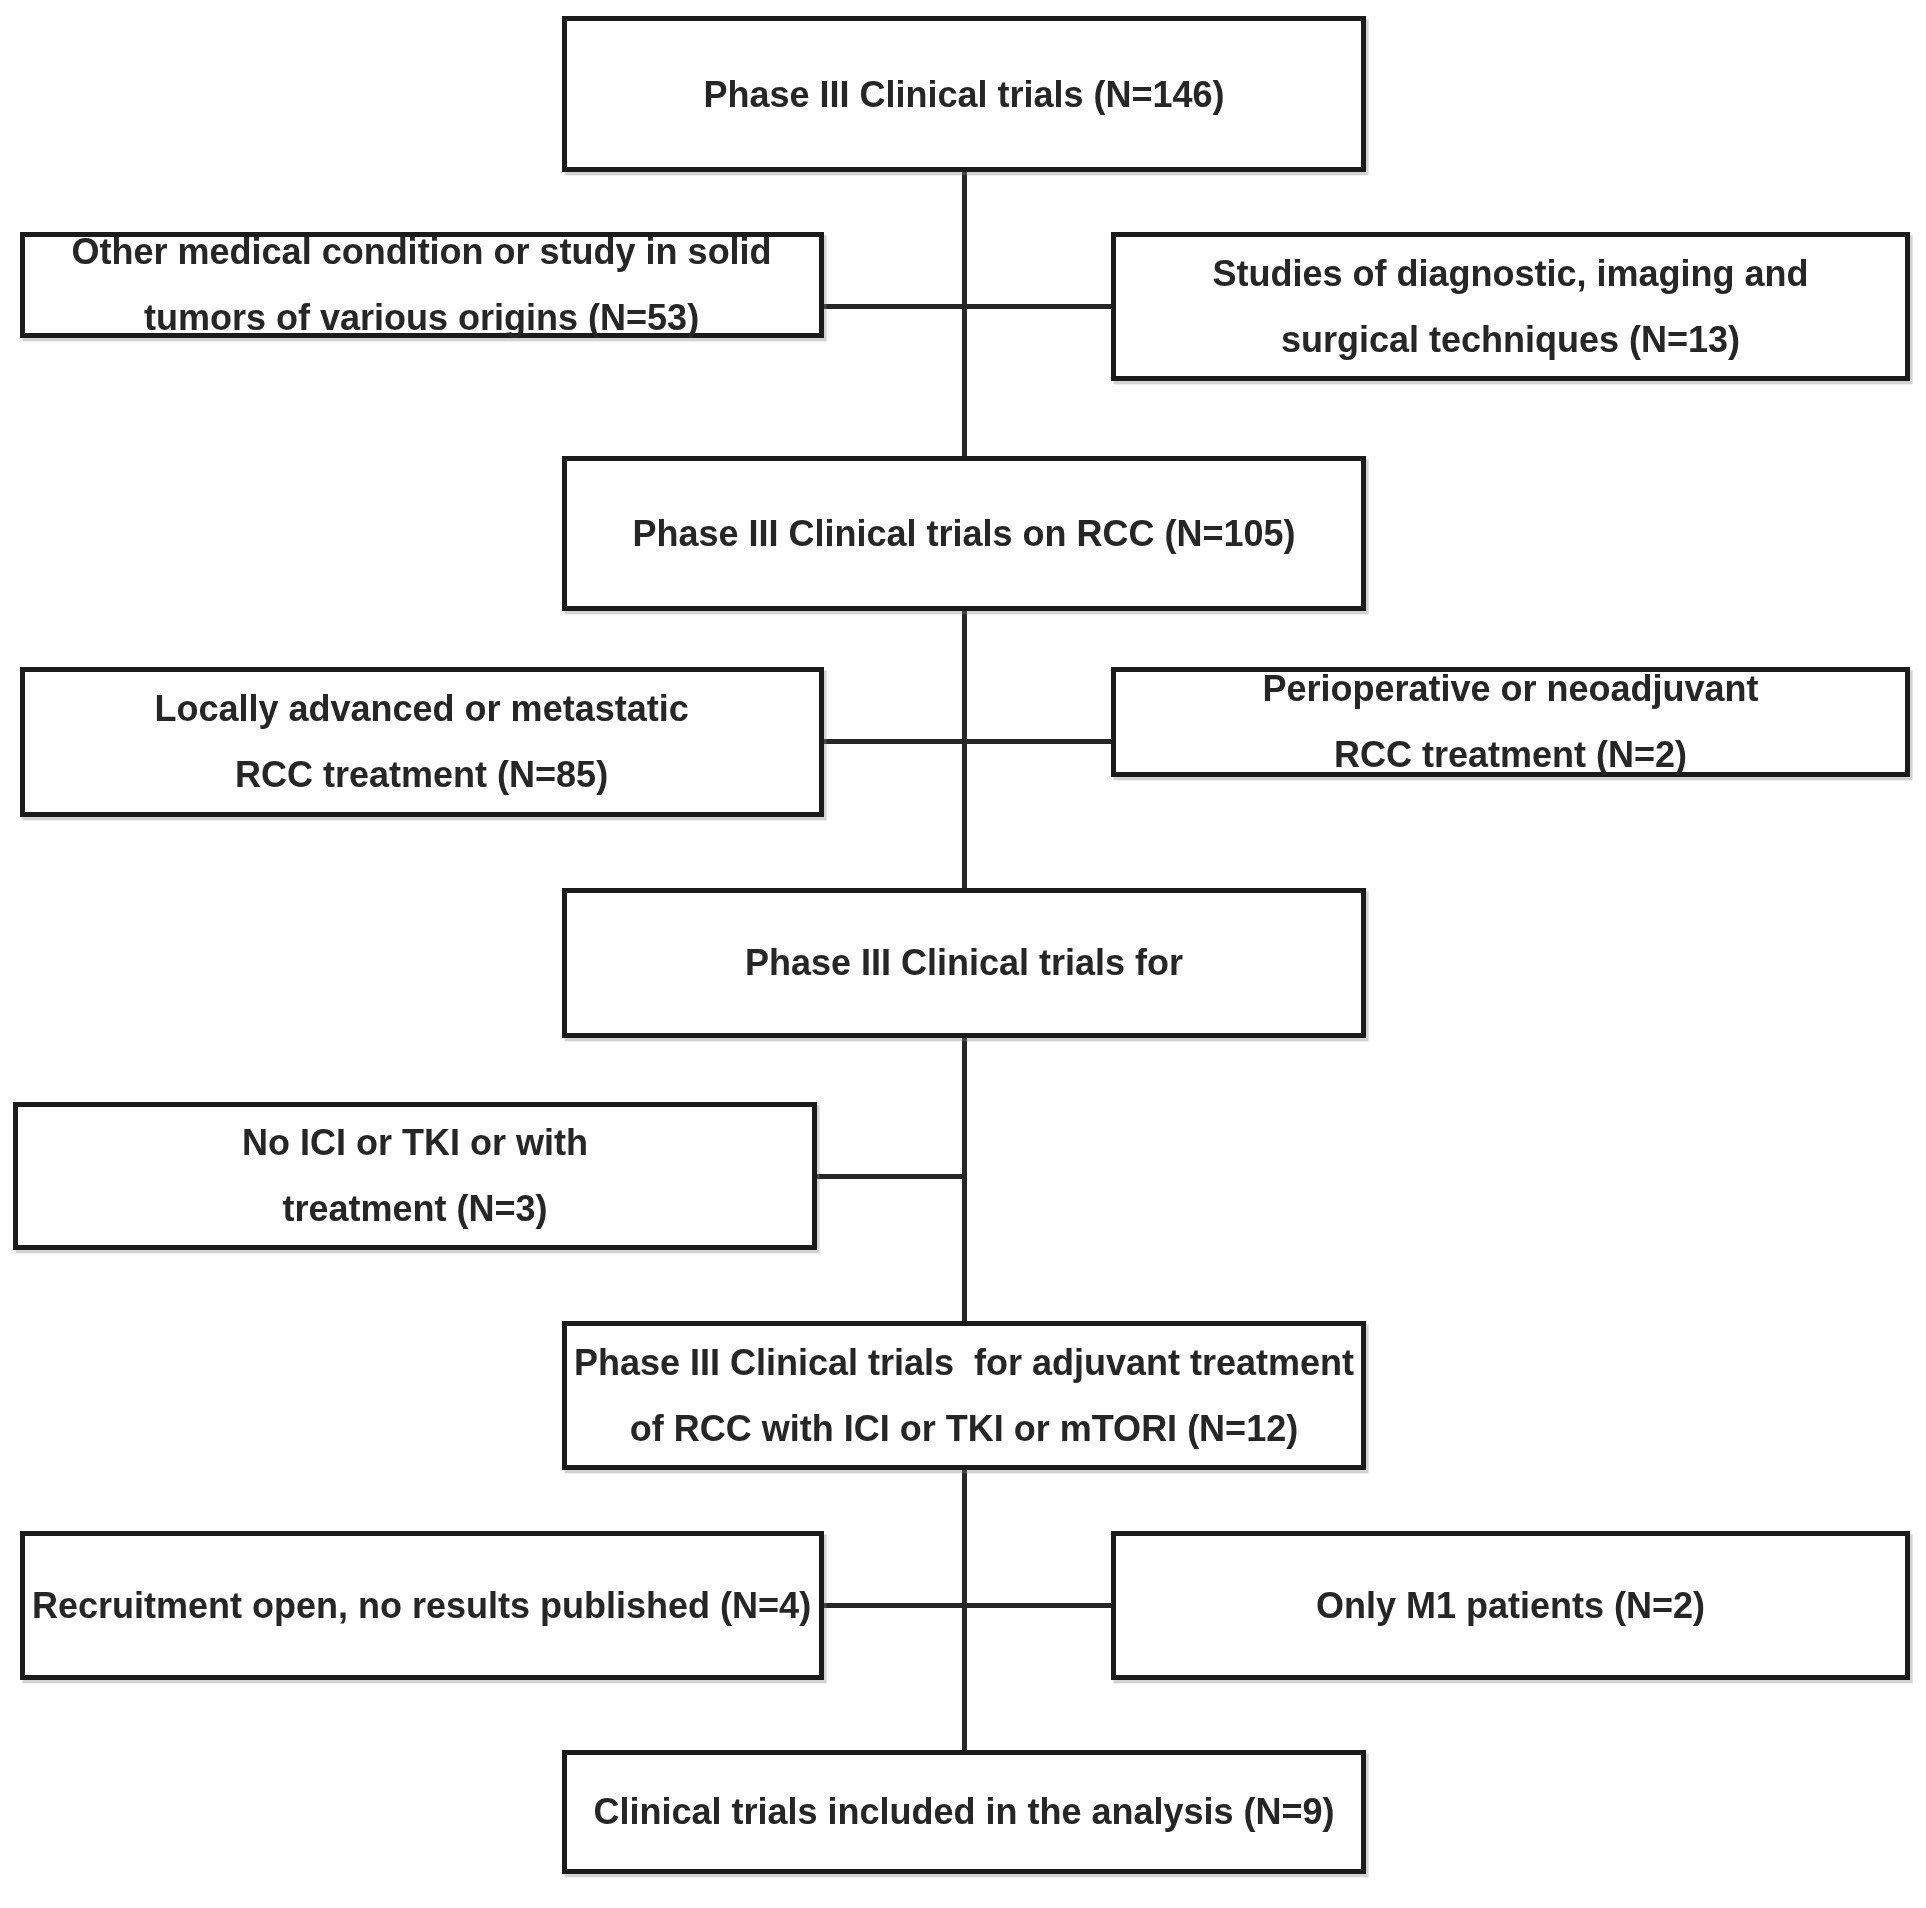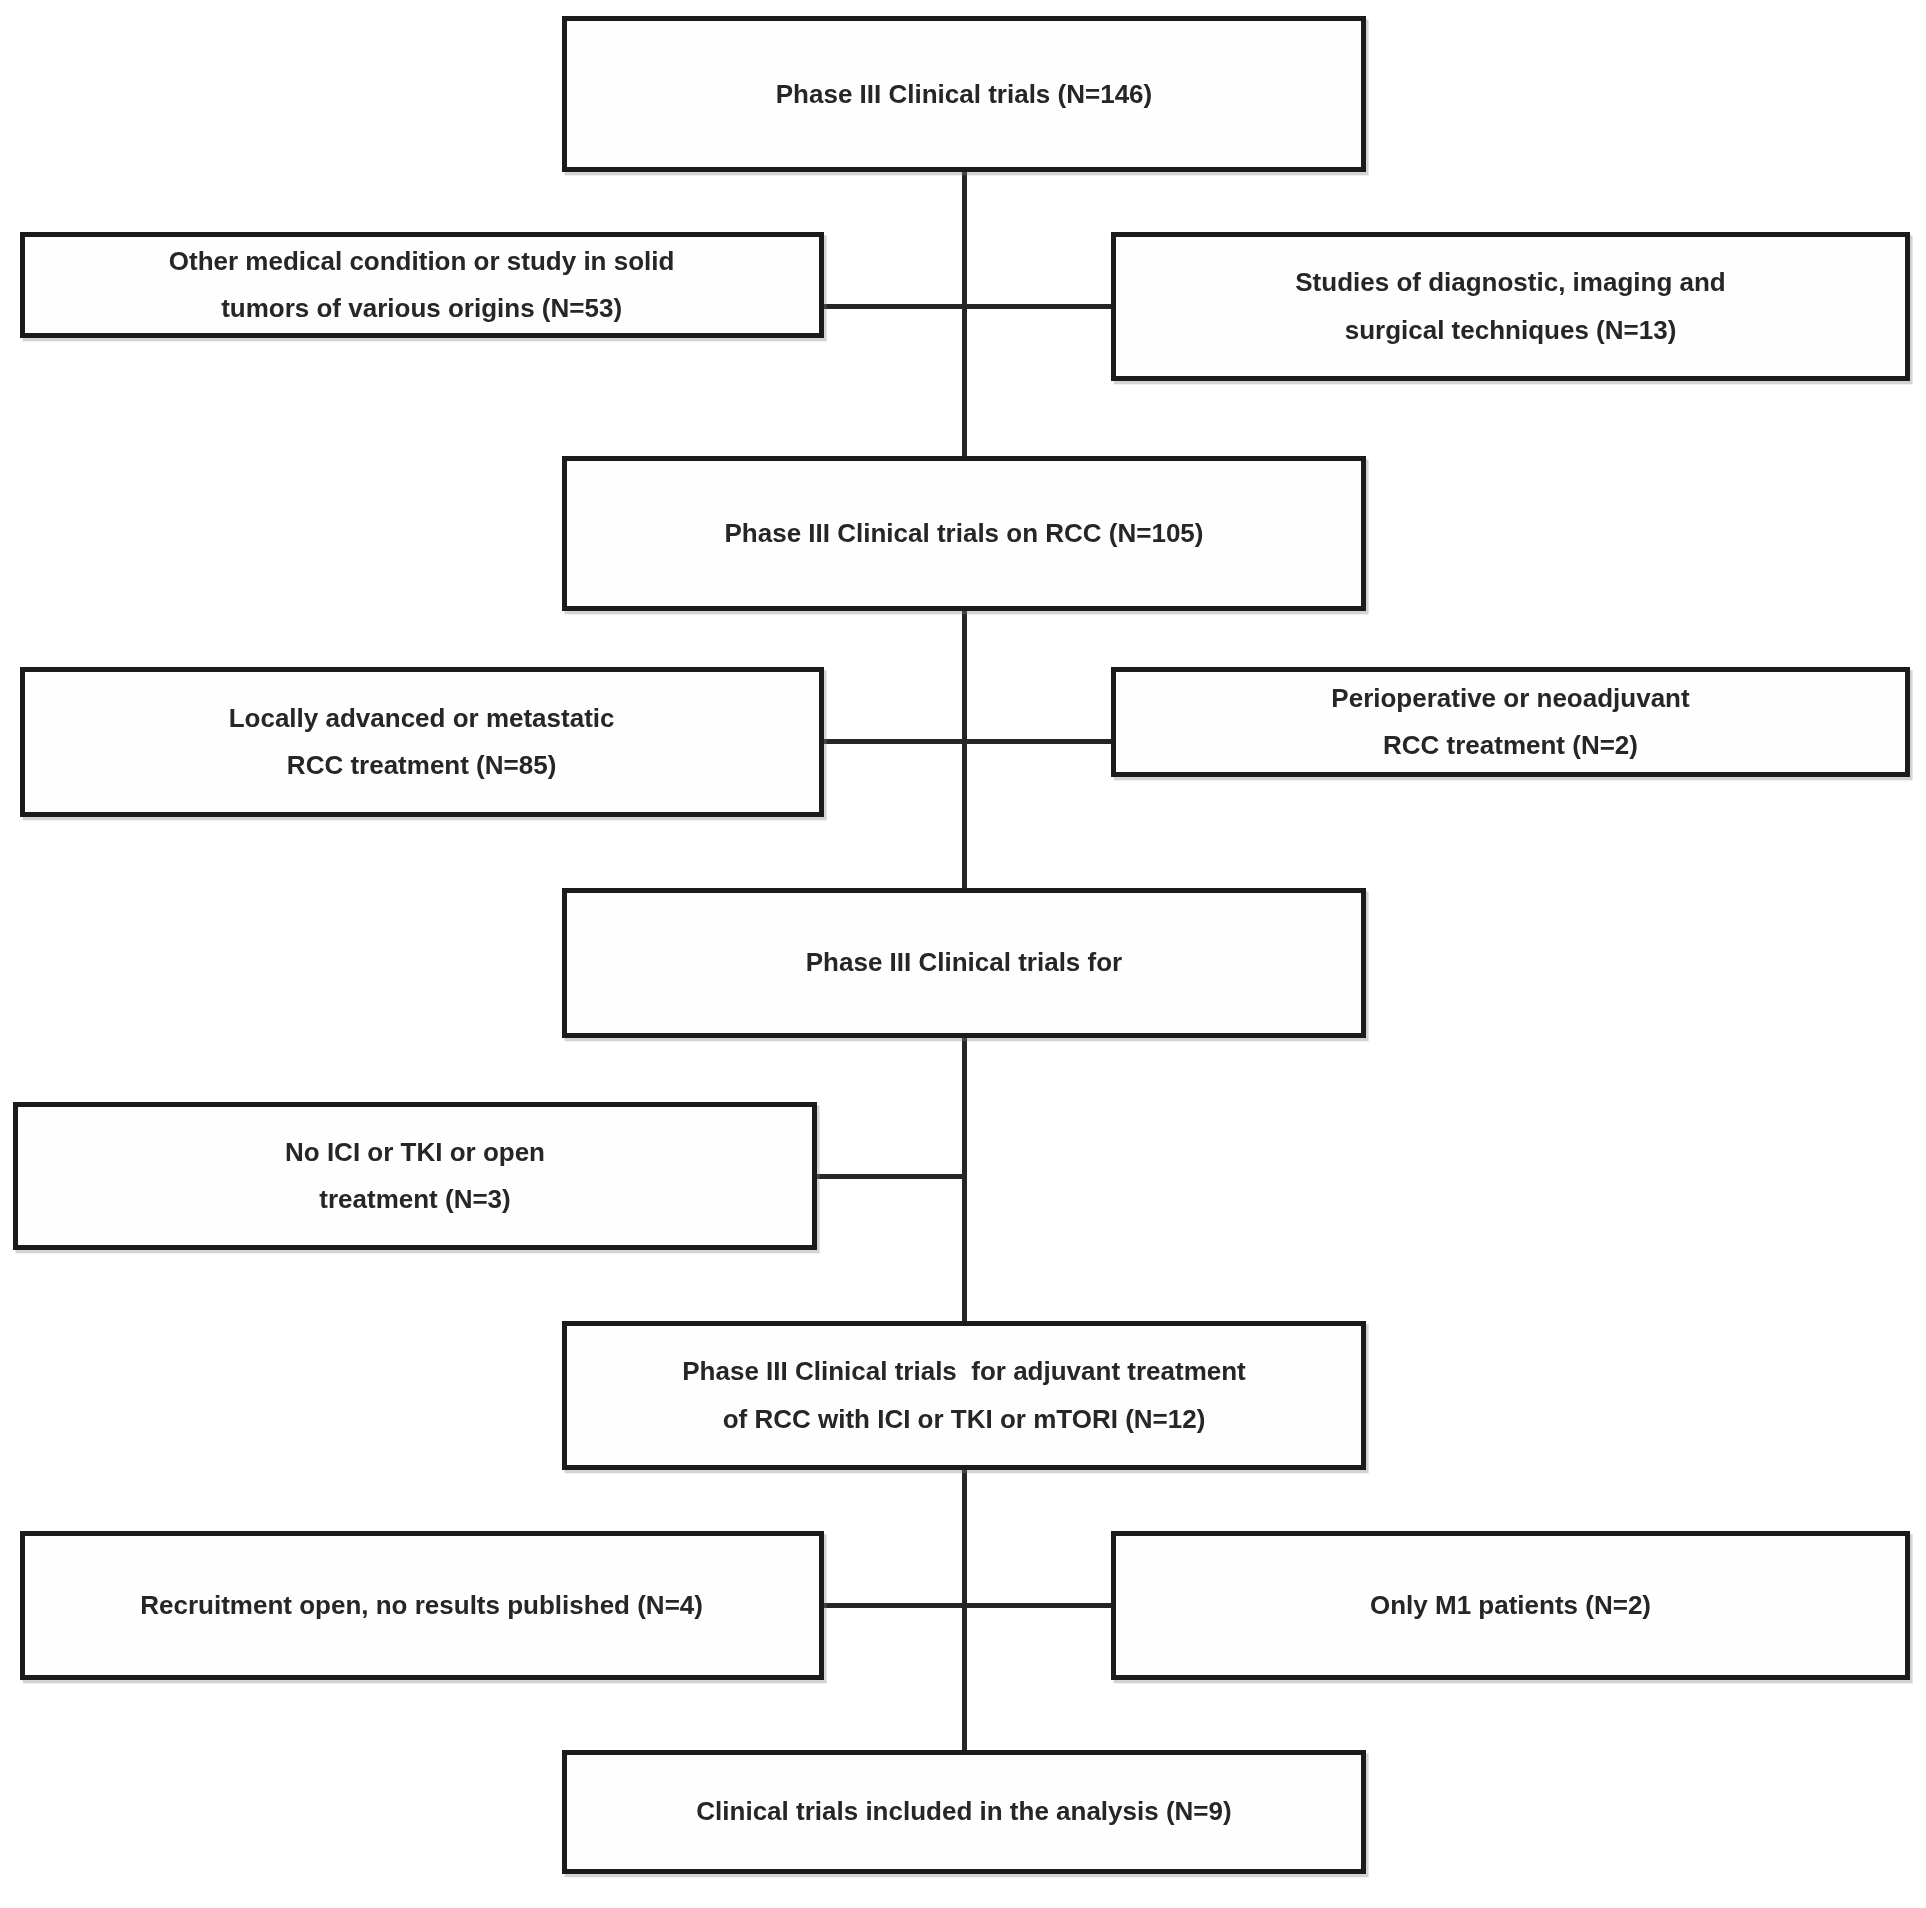--- a/index.html
+++ b/index.html
@@ -16,21 +16,21 @@
     background:#fefefe;
     border:5.9px solid #1b1b1b;
     box-shadow:2.6px 3.3px 0 rgba(130,130,130,0.35);
     display:flex;
     flex-direction:column;
     align-items:center;
     justify-content:center;
     text-align:center;
     color:#262626;
     font-weight:700;
-    font-size:26px;
+    font-size:36px;
     line-height:1.82;
     padding:0 3px;
   }
   .node span{display:block;white-space:pre-wrap;}
   .vline,.hline{position:absolute;background:#262626;}
   .vline{width:5.2px;}
   .hline{height:5.2px;}
 </style>
 </head>
 <body>
@@ -71,21 +71,21 @@
   <div class="node" style="left:1111px;top:667px;width:799px;height:110px">
     <span>Perioperative or neoadjuvant</span>
     <span>RCC treatment (N=2)</span>
   </div>
 
   <div class="node" style="left:562px;top:888px;width:804px;height:150px">
     <span>Phase III Clinical trials for</span>
   </div>
 
   <div class="node" style="left:13px;top:1102px;width:804px;height:148px">
-    <span>No ICI or TKI or open</span>
+    <span>No ICI or TKI or with</span>
     <span>treatment (N=3)</span>
   </div>
 
   <div class="node" style="left:562px;top:1321px;width:804px;height:149px">
     <span>Phase III Clinical trials  for adjuvant treatment</span>
     <span>of RCC with ICI or TKI or mTORI (N=12)</span>
   </div>
 
   <div class="node" style="left:19.6px;top:1531px;width:804px;height:149px">
     <span>Recruitment open, no results published (N=4)</span>

